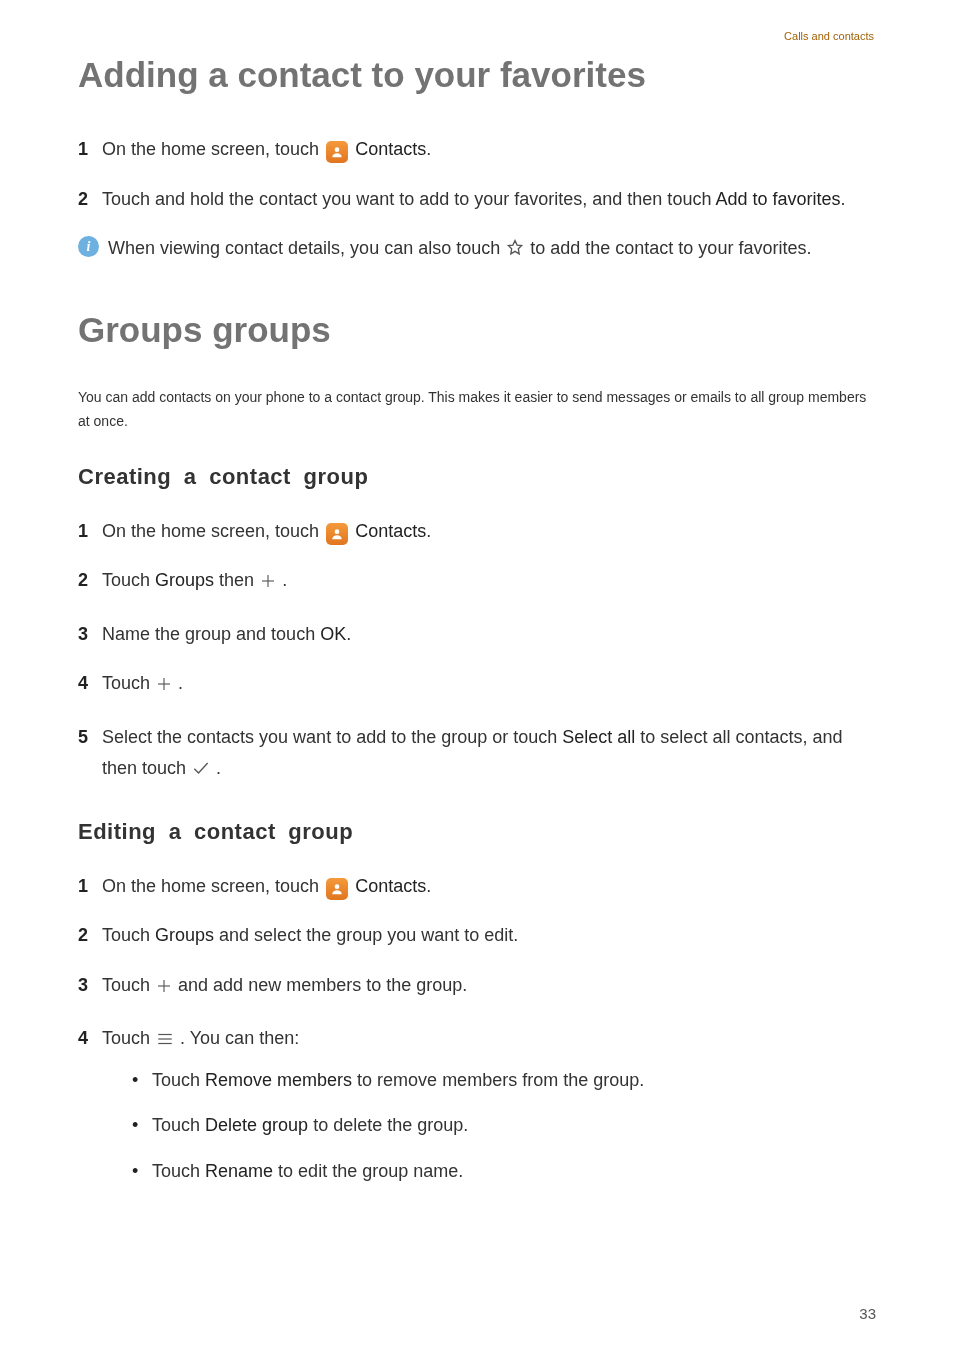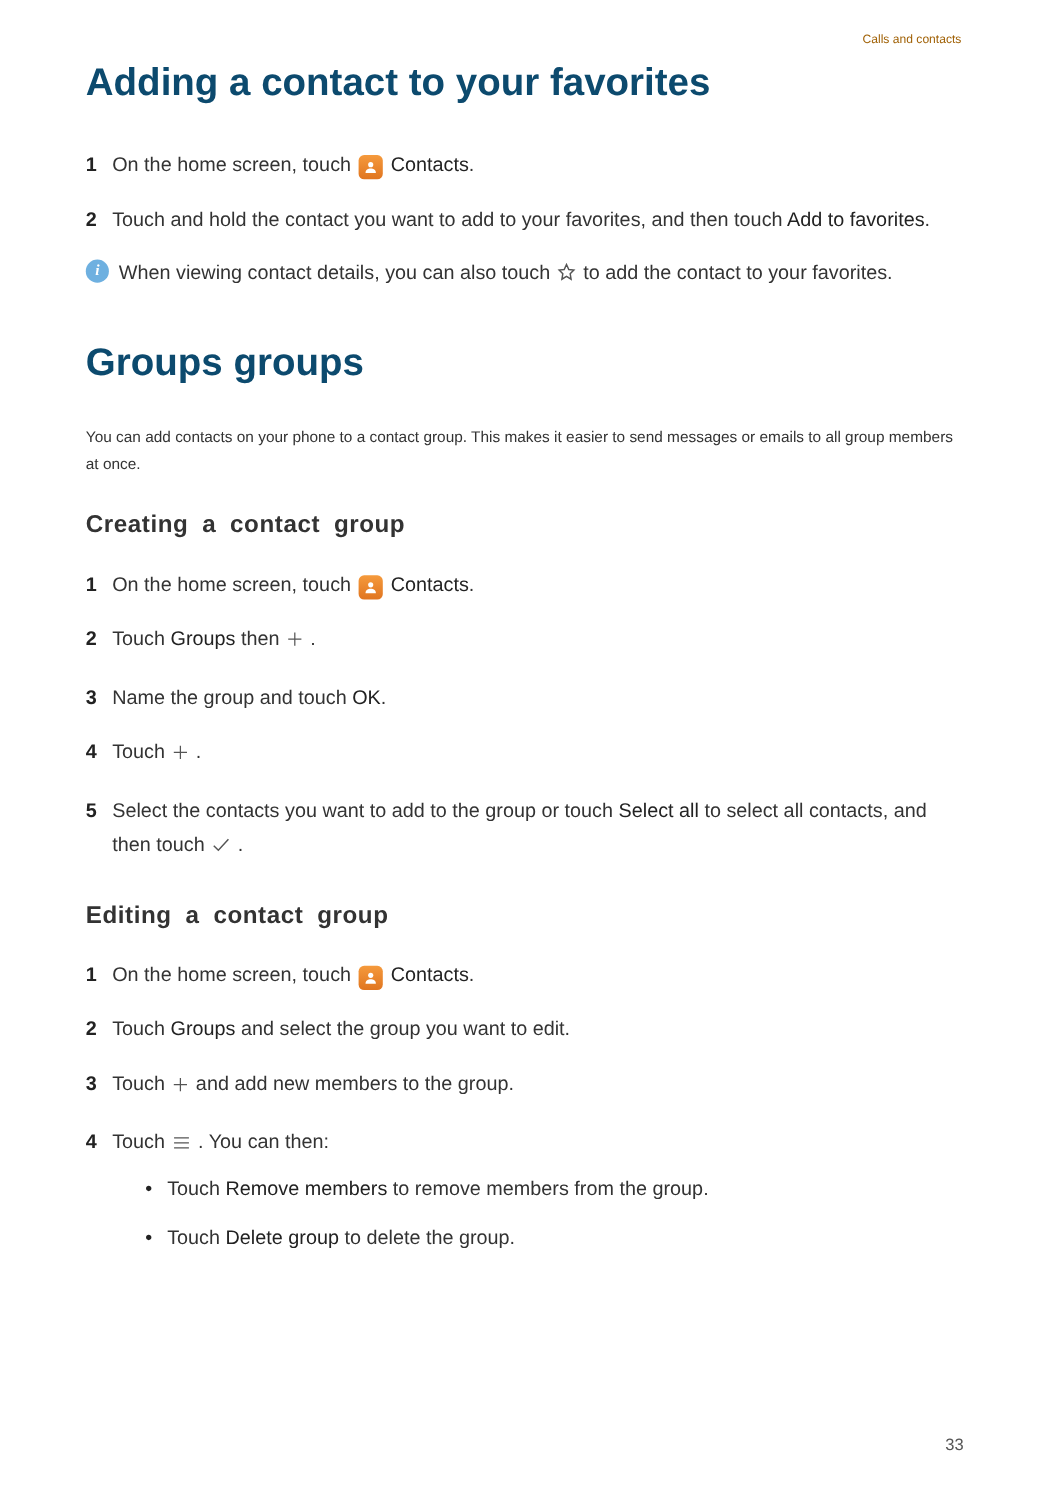--- a/index.html
+++ b/index.html
@@ -13,21 +13,21 @@
       padding: 30px 78px 30px 78px;
     }
     .header-text {
       text-align: right;
       font-size: 11px;
       color: #a16207;
       margin-bottom: 12px;
       padding-right: 2px;
     }
     h1.section-title {
-      color: #0c4a6e;
+      color: #737373;
       font-size: 35px;
       font-weight: 700;
       margin-bottom: 38px;
       margin-top: 0;
       line-height: 1.2;
     }
     h1.section-title.second {
       margin-top: 40px;
       margin-bottom: 34px;
     }
@@ -257,17 +257,20 @@
         </svg>
     </span>
     <span> . You can then:</span>
     <ul class="sub">
       <li>
         <span>Touch </span><strong>Remove members</strong><span> to remove members from the group.</span>
       </li>
       <li>
         <span>Touch </span><strong>Delete group</strong><span> to delete the group.</span>
       </li>
+      <li>
+        <span>Touch </span><strong>Rename</strong><span> to edit the group name.</span>
+      </li>
     </ul>
   </li>
 </ol>
 
 <div class="page-number">33</div>
 
 </body></html>

